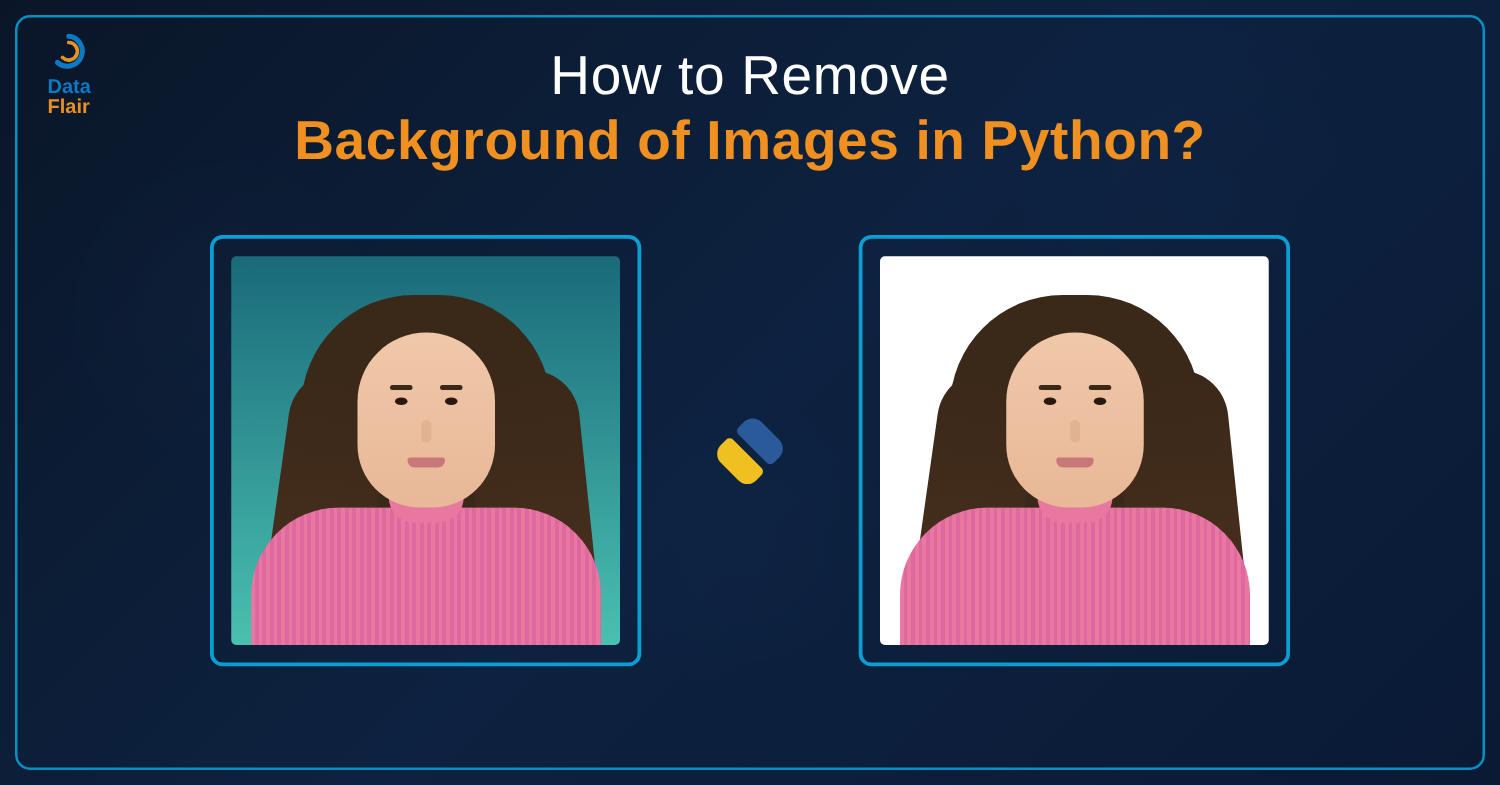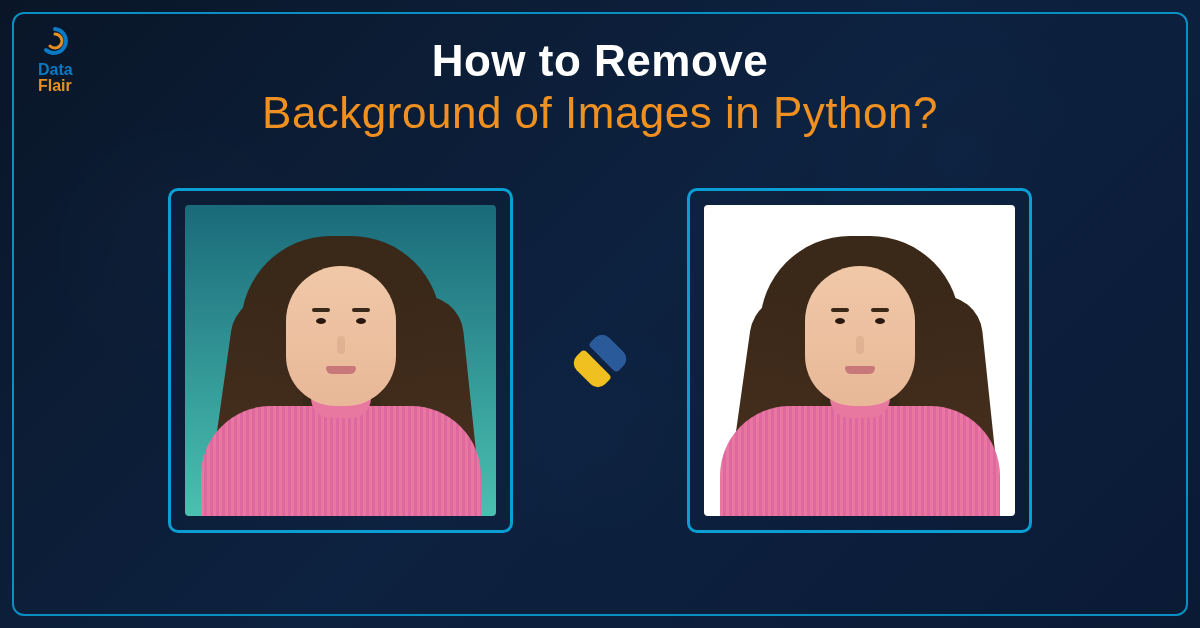--- a/index.html
+++ b/index.html
@@ -42,27 +42,27 @@
     .logo-line1 { color: #0a7ac4; font-weight: 700; font-size: 16px; }
     .logo-line2 { color: #e89020; font-weight: 700; font-size: 16px; }
     .title-wrap {
       position: absolute;
       top: 36px; left: 0; right: 0;
       text-align: center;
     }
     .title-line1 {
       color: #ffffff;
       font-size: 44px;
-      font-weight: 700;
+      font-weight: 400;
       letter-spacing: 0.5px;
     }
     .title-line2 {
       color: #f09020;
       font-size: 44px;
-      font-weight: 400;
+      font-weight: 700;
       letter-spacing: 0.5px;
       margin-top: 2px;
     }
     .images-row {
       position: absolute;
       top: 188px; left: 0; right: 0;
       display: flex;
       justify-content: center;
       align-items: center;
       gap: 60px;

